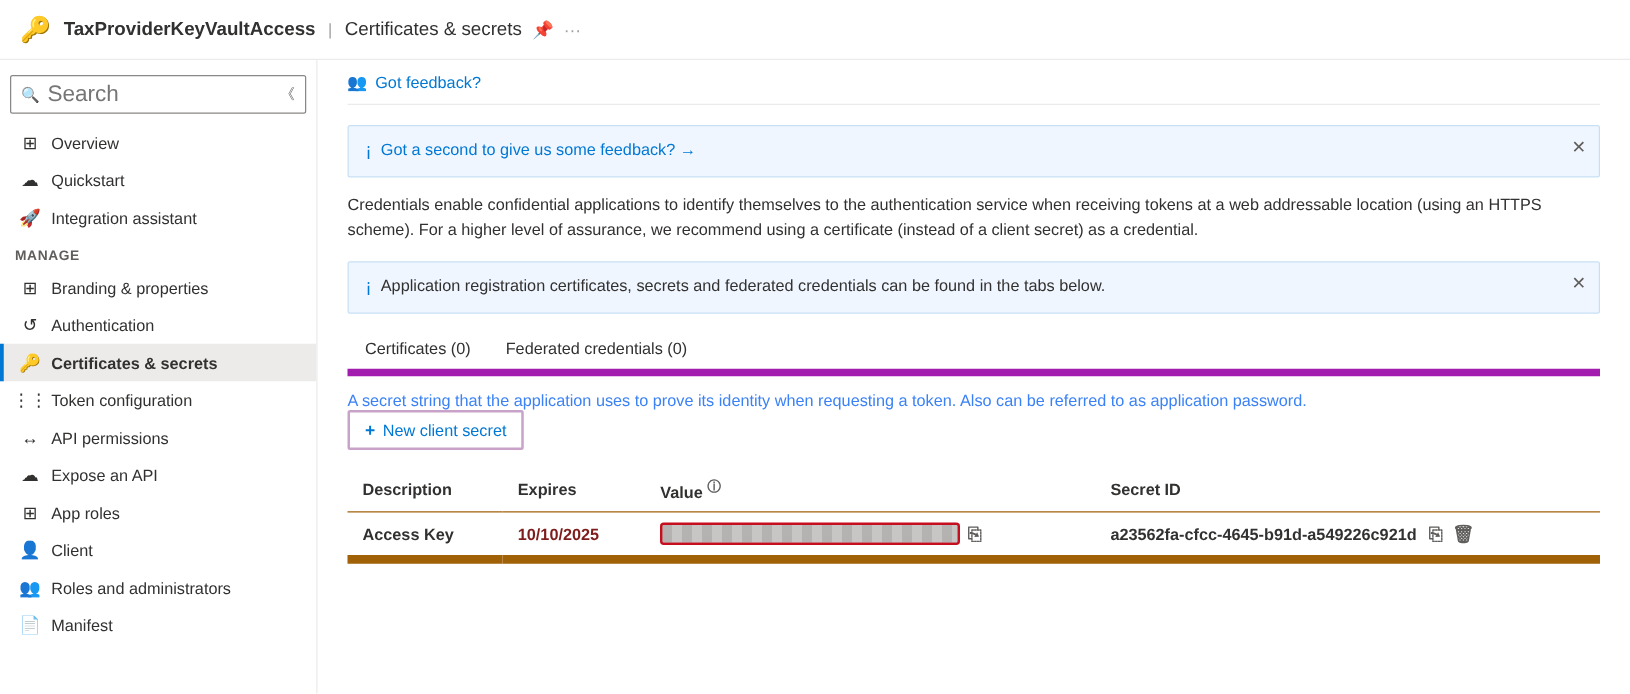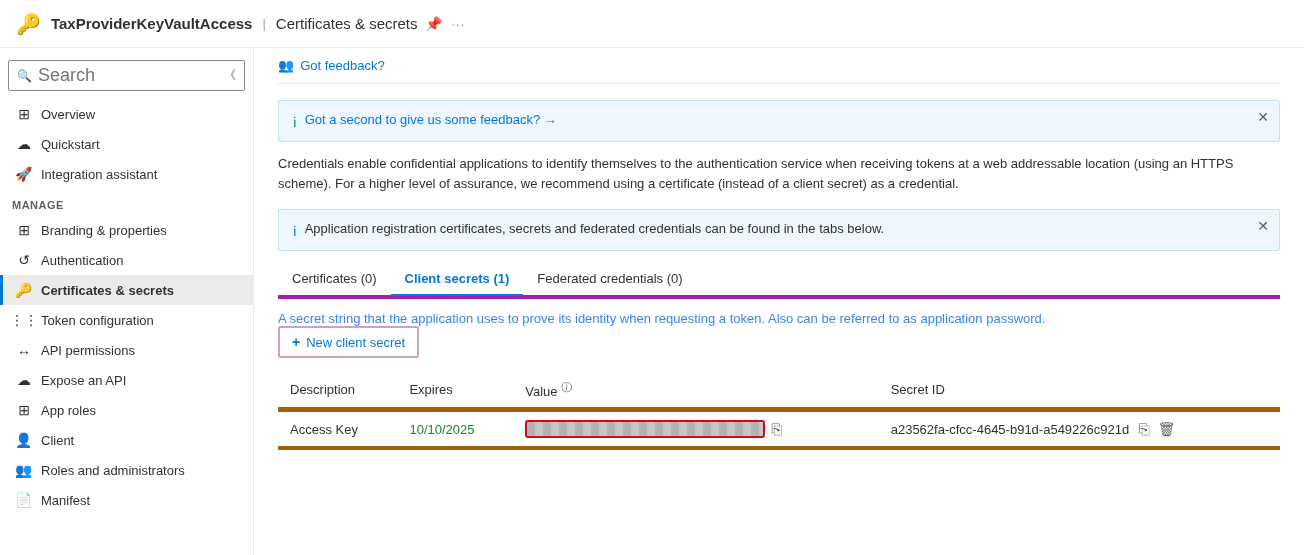--- a/index.html
+++ b/index.html
@@ -62,21 +62,21 @@
       margin-bottom: 12px; display: flex; align-items: flex-start;
       position: relative;
     }
     .info-banner .info-icon { color: #0078d4; margin-right: 8px; font-size: 14px; flex-shrink: 0; margin-top: 1px; }
     .info-banner .close-x { position: absolute; right: 10px; top: 8px; cursor: pointer; color: #605e5c; font-size: 14px; }
     .info-banner p { font-size: 13px; color: #323130; line-height: 1.4; }
 
     .desc-text { font-size: 13px; color: #323130; line-height: 1.5; margin-bottom: 16px; }
 
     
-    .tabs { display: flex; border-bottom: 4px solid #a21caf; margin-bottom: 12px; }
+    .tabs { display: flex; border-bottom: 6px solid #a21caf; margin-bottom: 12px; }
     .tab {
       padding: 8px 14px; font-size: 13px; cursor: pointer; color: #323130;
       border-bottom: 2px solid transparent; margin-bottom: -1px;
     }
     .tab.active { border-bottom: 2px solid #0078d4; color: #0078d4; font-weight: 600; }
 
     .tab-desc { font-size: 13px; color: #3b82f6; }
 
     
     .new-secret-btn {
@@ -85,44 +85,44 @@
       padding: 6px 12px; cursor: pointer;
       font-size: 13px; color: #0078d4; background: #fff;
       margin-bottom: 14px;
     }
     .new-secret-btn .plus { margin-right: 6px; font-weight: 700; font-size: 14px; color: #0078d4; }
 
     
     .secrets-table { width: 100%; border-collapse: collapse; }
     .secrets-table th {
       text-align: left; padding: 8px 12px;
-      font-size: 13px; font-weight: 400; color: #323130;
-      border-bottom: 5px solid #a16207;
+      font-size: 13px; font-weight: 700; color: #323130;
+      border-bottom: 1px solid #a16207;
     }
     .secrets-table td {
       padding: 8px 12px; font-size: 13px; color: #323130;
-      border-bottom: 4px solid #a16207; vertical-align: middle;
+      border-bottom: 7px solid #a16207; vertical-align: middle; font-weight: bold;
     }
     .value-cell { display: flex; align-items: center; gap: 6px; }
     .value-blurred {
       background: #c8c6c4; border-radius: 3px;
       height: 18px; width: 240px; display: inline-block;
       border: 2px solid #c50f1f; 
       position: relative; overflow: hidden;
     }
     .value-blurred::after {
       content: '';
       position: absolute; inset: 0;
       background: repeating-linear-gradient(90deg, #a19f9d 0, #a19f9d 8px, #c8c6c4 8px, #c8c6c4 16px);
       opacity: 0.5;
     }
     .copy-icon, .trash-icon { color: #605e5c; cursor: pointer; font-size: 14px; }
     .info-small { font-size: 11px; color: #605e5c; vertical-align: super; }
 
-    .expires-red { color: #15803d; }
+    .expires-red { color: #7f1d1d; }
   </style>
 </head>
 <body>
 
 <div class="top-header">
   <span class="app-icon">🔑</span>
   <span class="header-title">TaxProviderKeyVaultAccess</span>
   <span class="header-separator">|</span>
   <span class="header-subtitle">Certificates &amp; secrets</span>
   <span class="pin-icon">📌</span>
@@ -216,21 +216,20 @@
     
     <div class="info-banner">
       <span class="info-icon">ℹ</span>
       <p>Application registration certificates, secrets and federated credentials can be found in the tabs below.</p>
       <span class="close-x">✕</span>
     </div>
 
     
     <div class="tabs">
       <div class="tab">Certificates (0)</div>
-      <div class="tab active">Client secrets (1)</div>
       <div class="tab">Federated credentials (0)</div>
     </div>
 
     
     <p class="tab-desc">A secret string that the application uses to prove its identity when requesting a token. Also can be referred to as application password.</p>
 
     
     <div class="new-secret-btn">
       <span class="plus">+</span>
       <span>New client secret</span>

